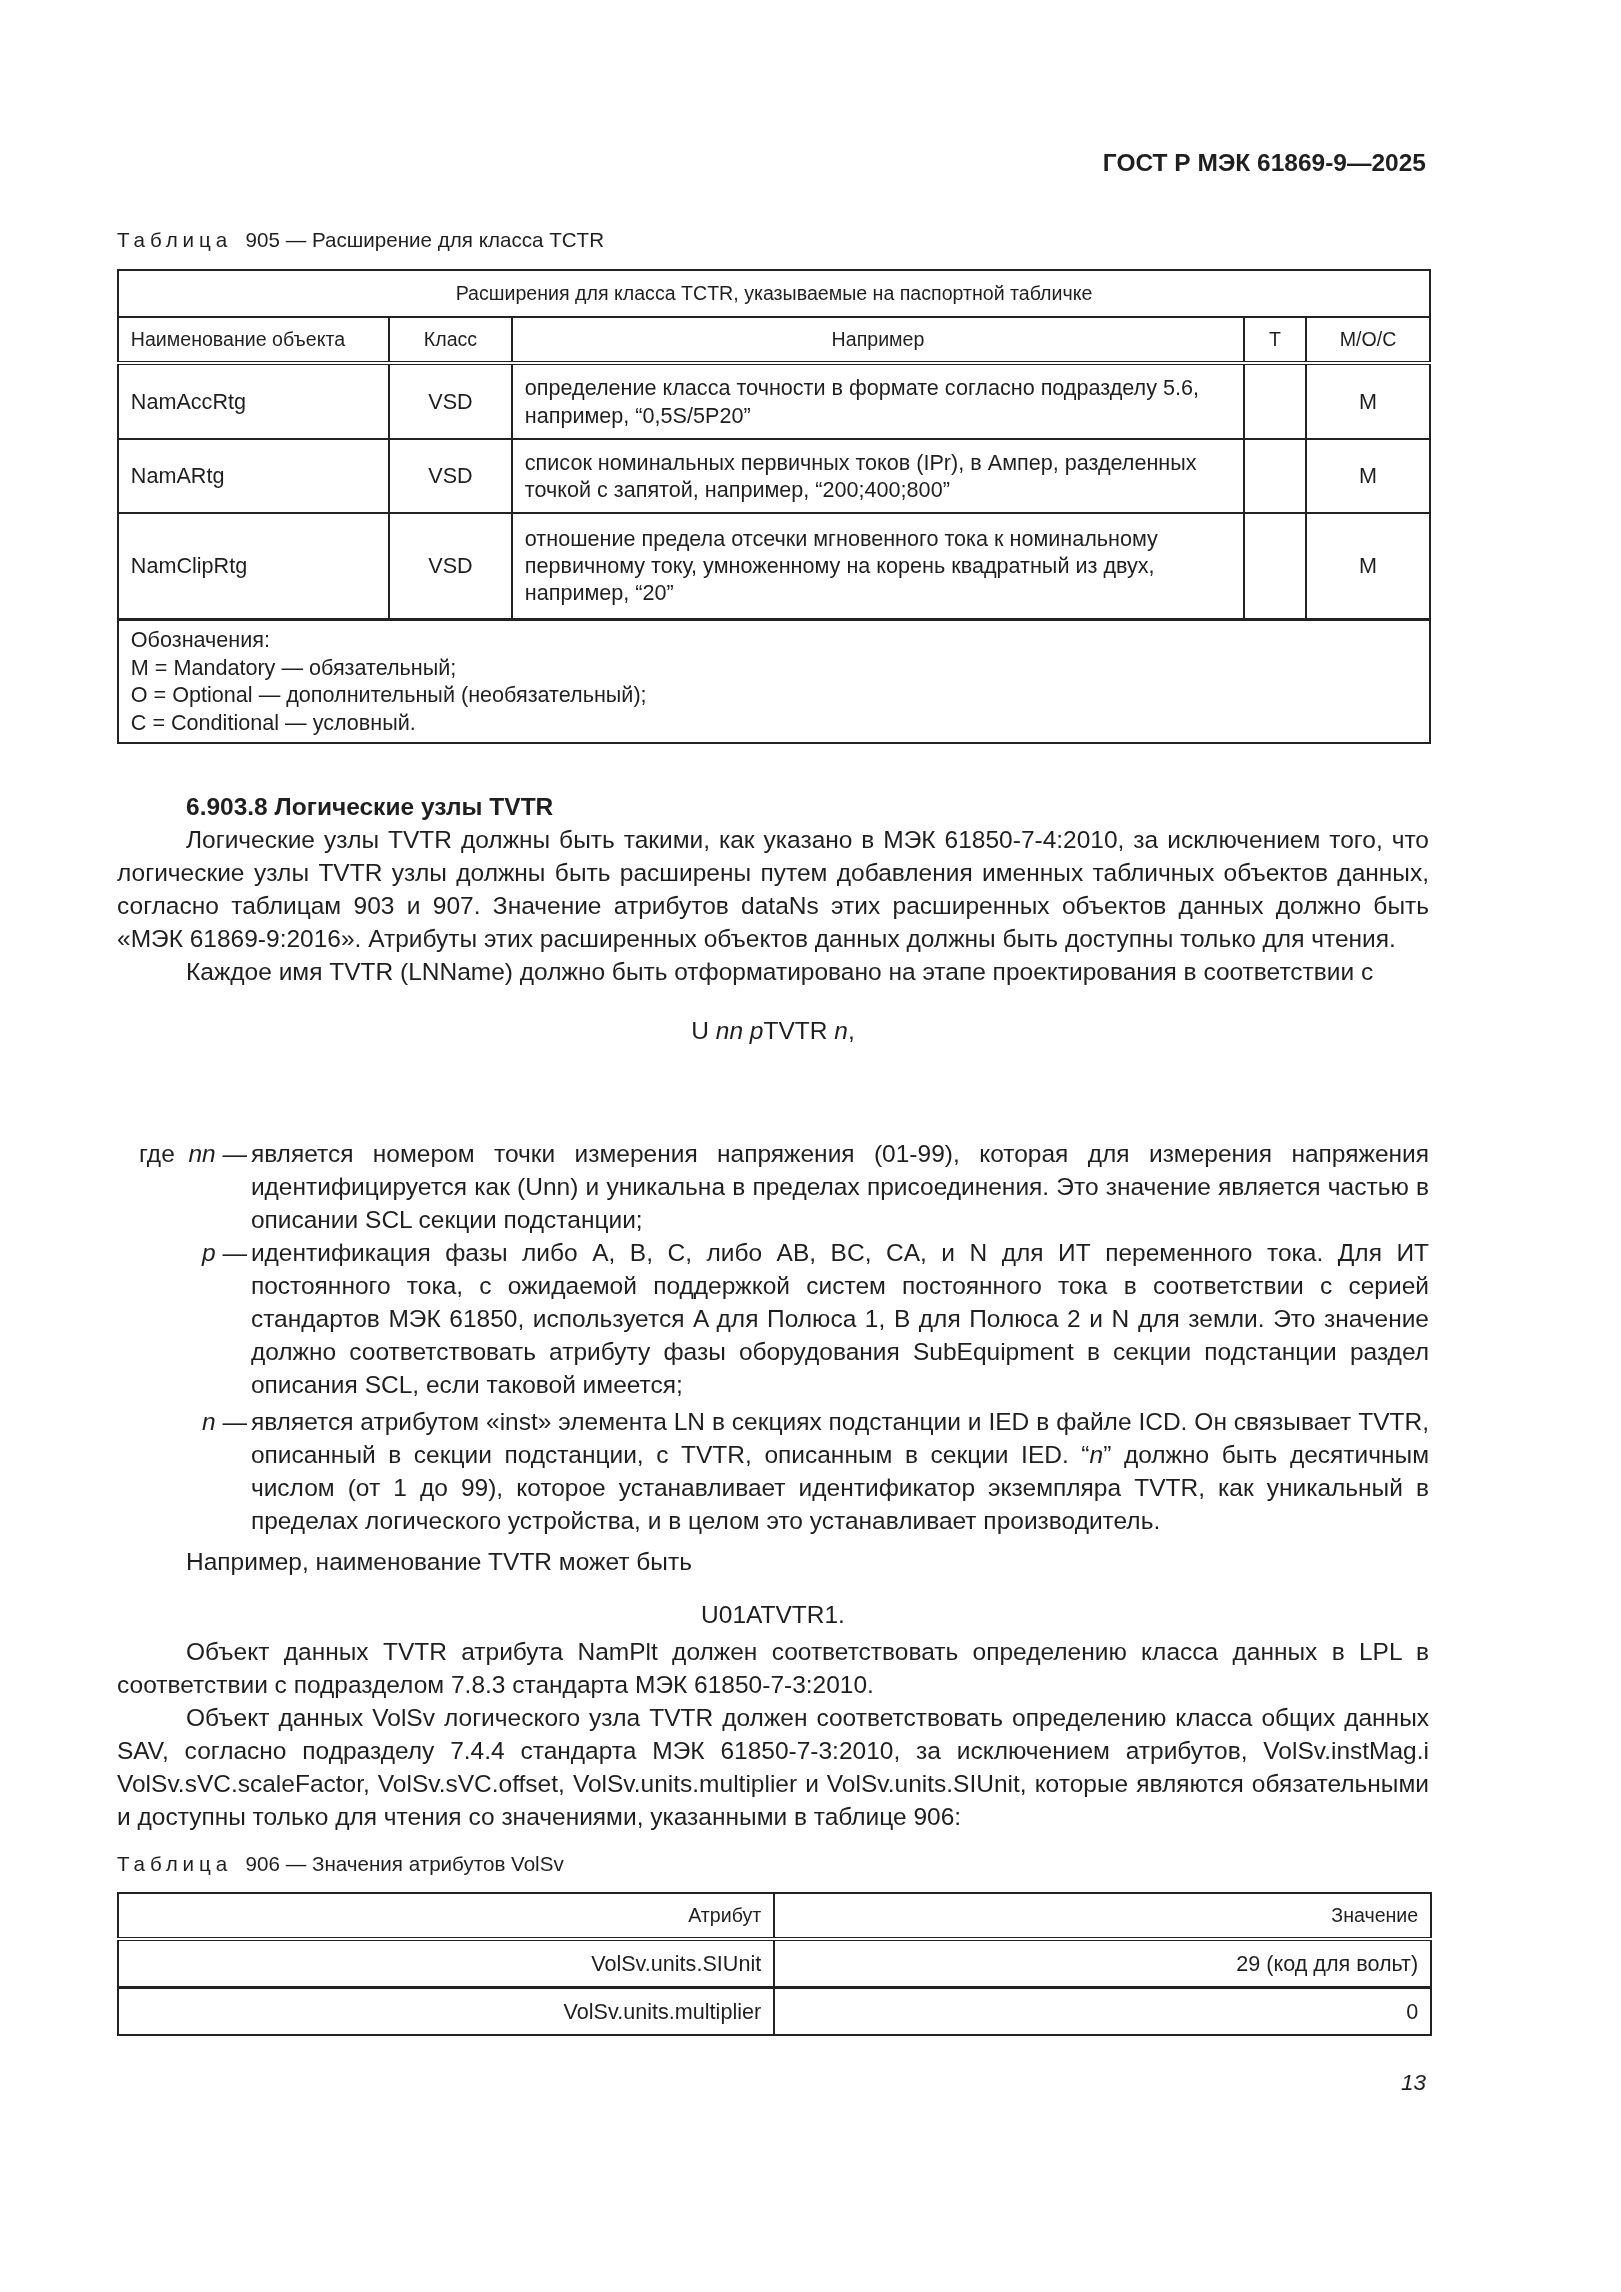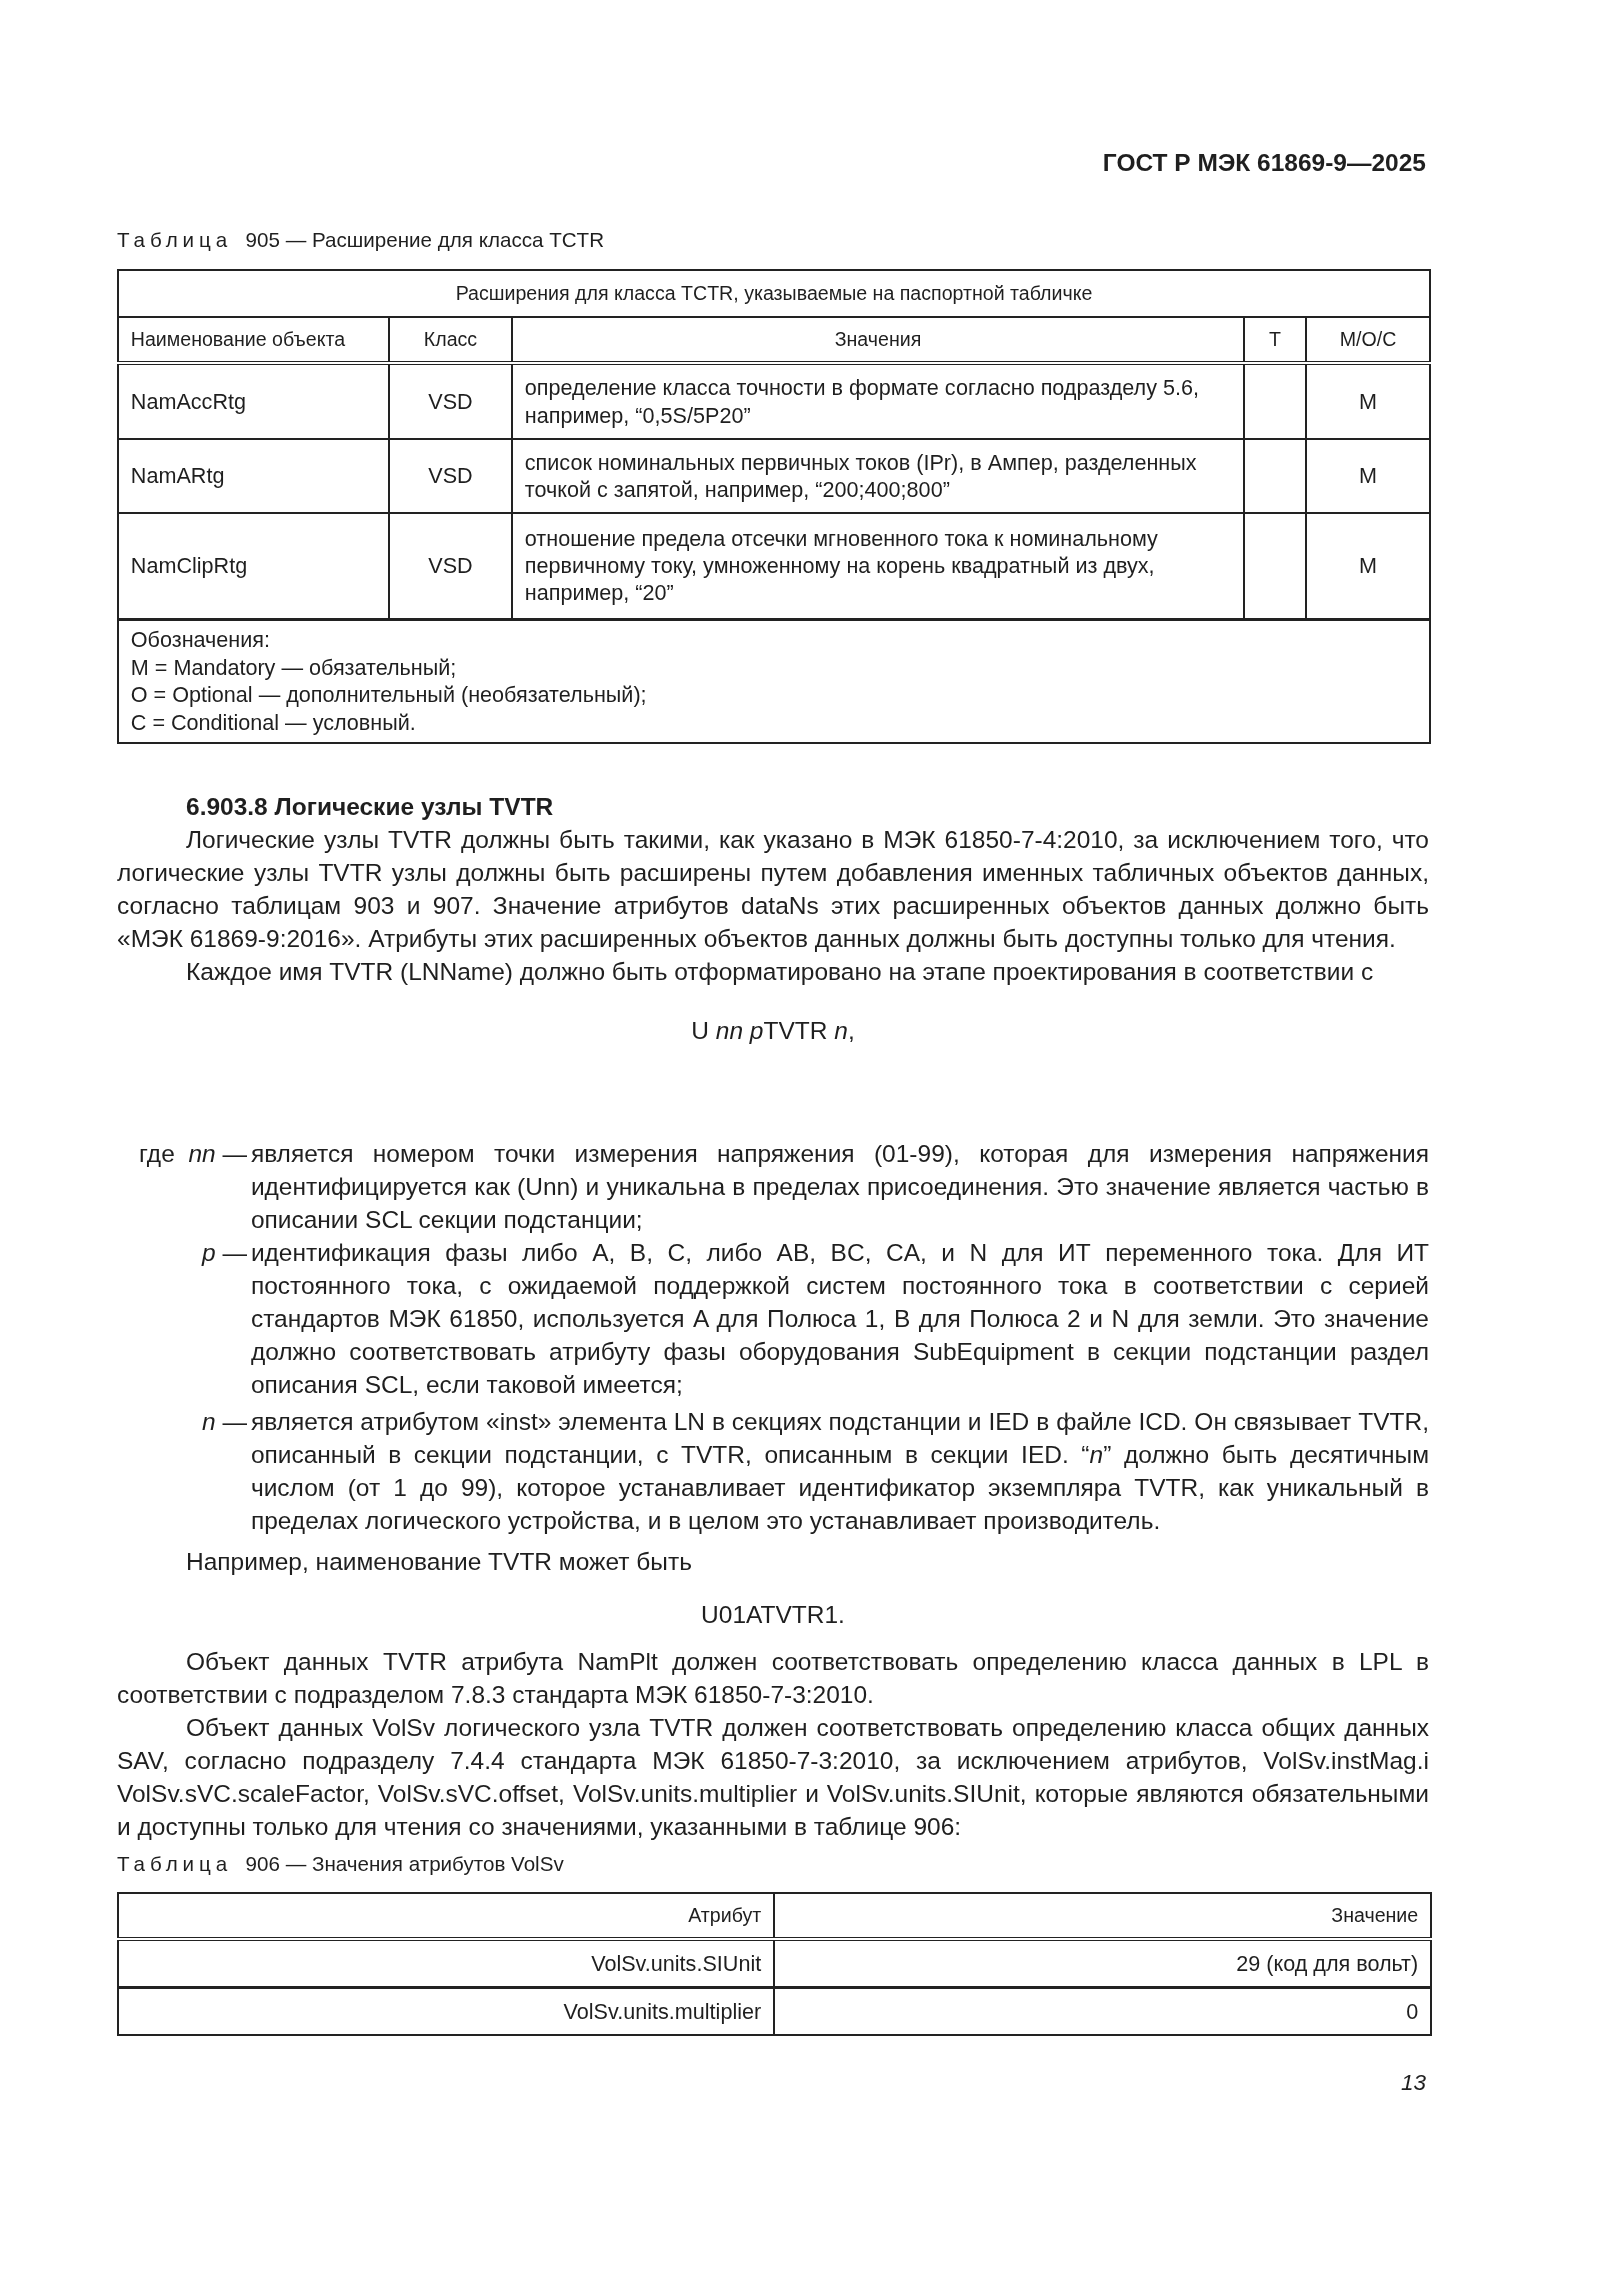--- a/index.html
+++ b/index.html
@@ -54,21 +54,21 @@
       <col style="width:62px">
       <col style="width:124px">
   </colgroup>
   <tbody>
       <tr class="span">
     <th colspan="5">Расширения для класса TCTR, указываемые на паспортной табличке</th>
   </tr>
   <tr class="cols">
     <th class="c1">Наименование объекта</th>
     <th class="c2">Класс</th>
-    <th class="c3" style="text-align:center">Значения</th>
+    <th class="c3" style="text-align:center">Например</th>
     <th class="c4">T</th>
     <th class="c5">M/O/C</th>
   </tr>
   <tr style="height:76px">
     <td class="c1">NamAccRtg</td>
     <td class="c2">VSD</td>
     <td class="c3">определение класса точности в формате согласно подразделу 5.6, например, “0,5S/5P20”</td>
     <td class="c4"></td>
     <td class="c5">M</td>
   </tr>
@@ -126,21 +126,21 @@
     <div class="term">
       <i>n</i> <span>—</span>
     </div>
     <div class="desc"><span>является атрибутом «inst» элемента LN в секциях подстанции и IED в файле ICD. Он связывает TVTR, описанный в секции подстанции, с TVTR, описанным в секции IED. “</span><i>n</i><span>” должно быть десятичным числом (от 1 до 99), которое устанавливает идентификатор экземпляра TVTR, как уникальный в пределах логического устройства, и в целом это устанавливает производитель.</span></div>
   </div>
 </div>
 
 <div class="body-text" style="top:1545px;">
   <p class="ind">Например, наименование TVTR может быть</p>
   <p class="center" style="margin-top:19.6px;">U01ATVTR1.</p>
-  <p class="ind" style="margin-top:14px;">Объект данных TVTR атрибута NamPlt должен соответствовать определению класса данных в LPL в соответствии с подразделом 7.8.3 стандарта МЭК 61850-7-3:2010.</p>
+  <p class="ind" style="margin-top:4px;">Объект данных TVTR атрибута NamPlt должен соответствовать определению класса данных в LPL в соответствии с подразделом 7.8.3 стандарта МЭК 61850-7-3:2010.</p>
   <p class="ind">Объект данных VolSv логического узла TVTR должен соответствовать определению класса общих данных SAV, согласно подразделу 7.4.4 стандарта МЭК 61850-7-3:2010, за исключением атрибутов, VolSv.instMag.i VolSv.sVC.scaleFactor, VolSv.sVC.offset, VolSv.units.multiplier и VolSv.units.SIUnit, которые являются обязательными и доступны только для чтения со значениями, указанными в таблице 906:</p>
 </div>
 
 <div class="abs caption" style="top:1852px;">
   <span class="sp">Таблица</span>
   <span style="margin-left:7.8px;">906 — Значения атрибутов VolSv</span>
 </div>
 
 <table class="t906">
   <colgroup>

